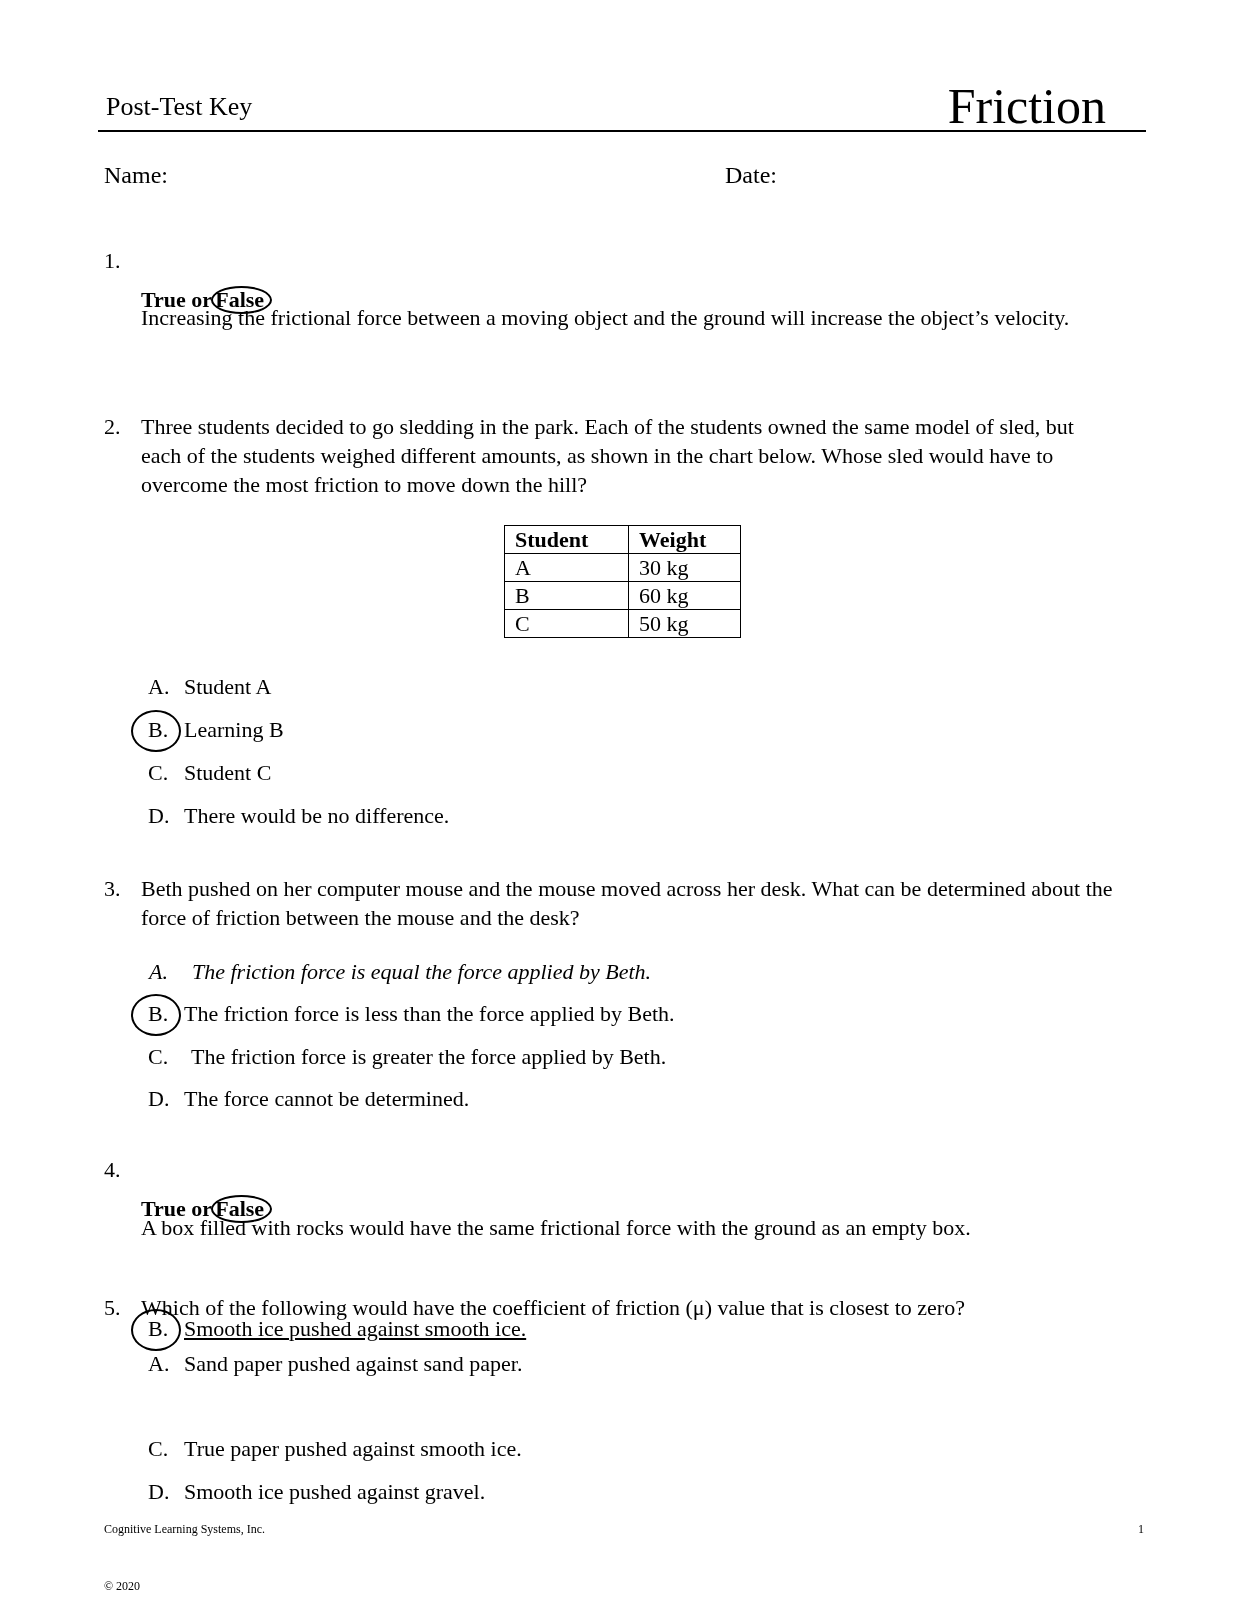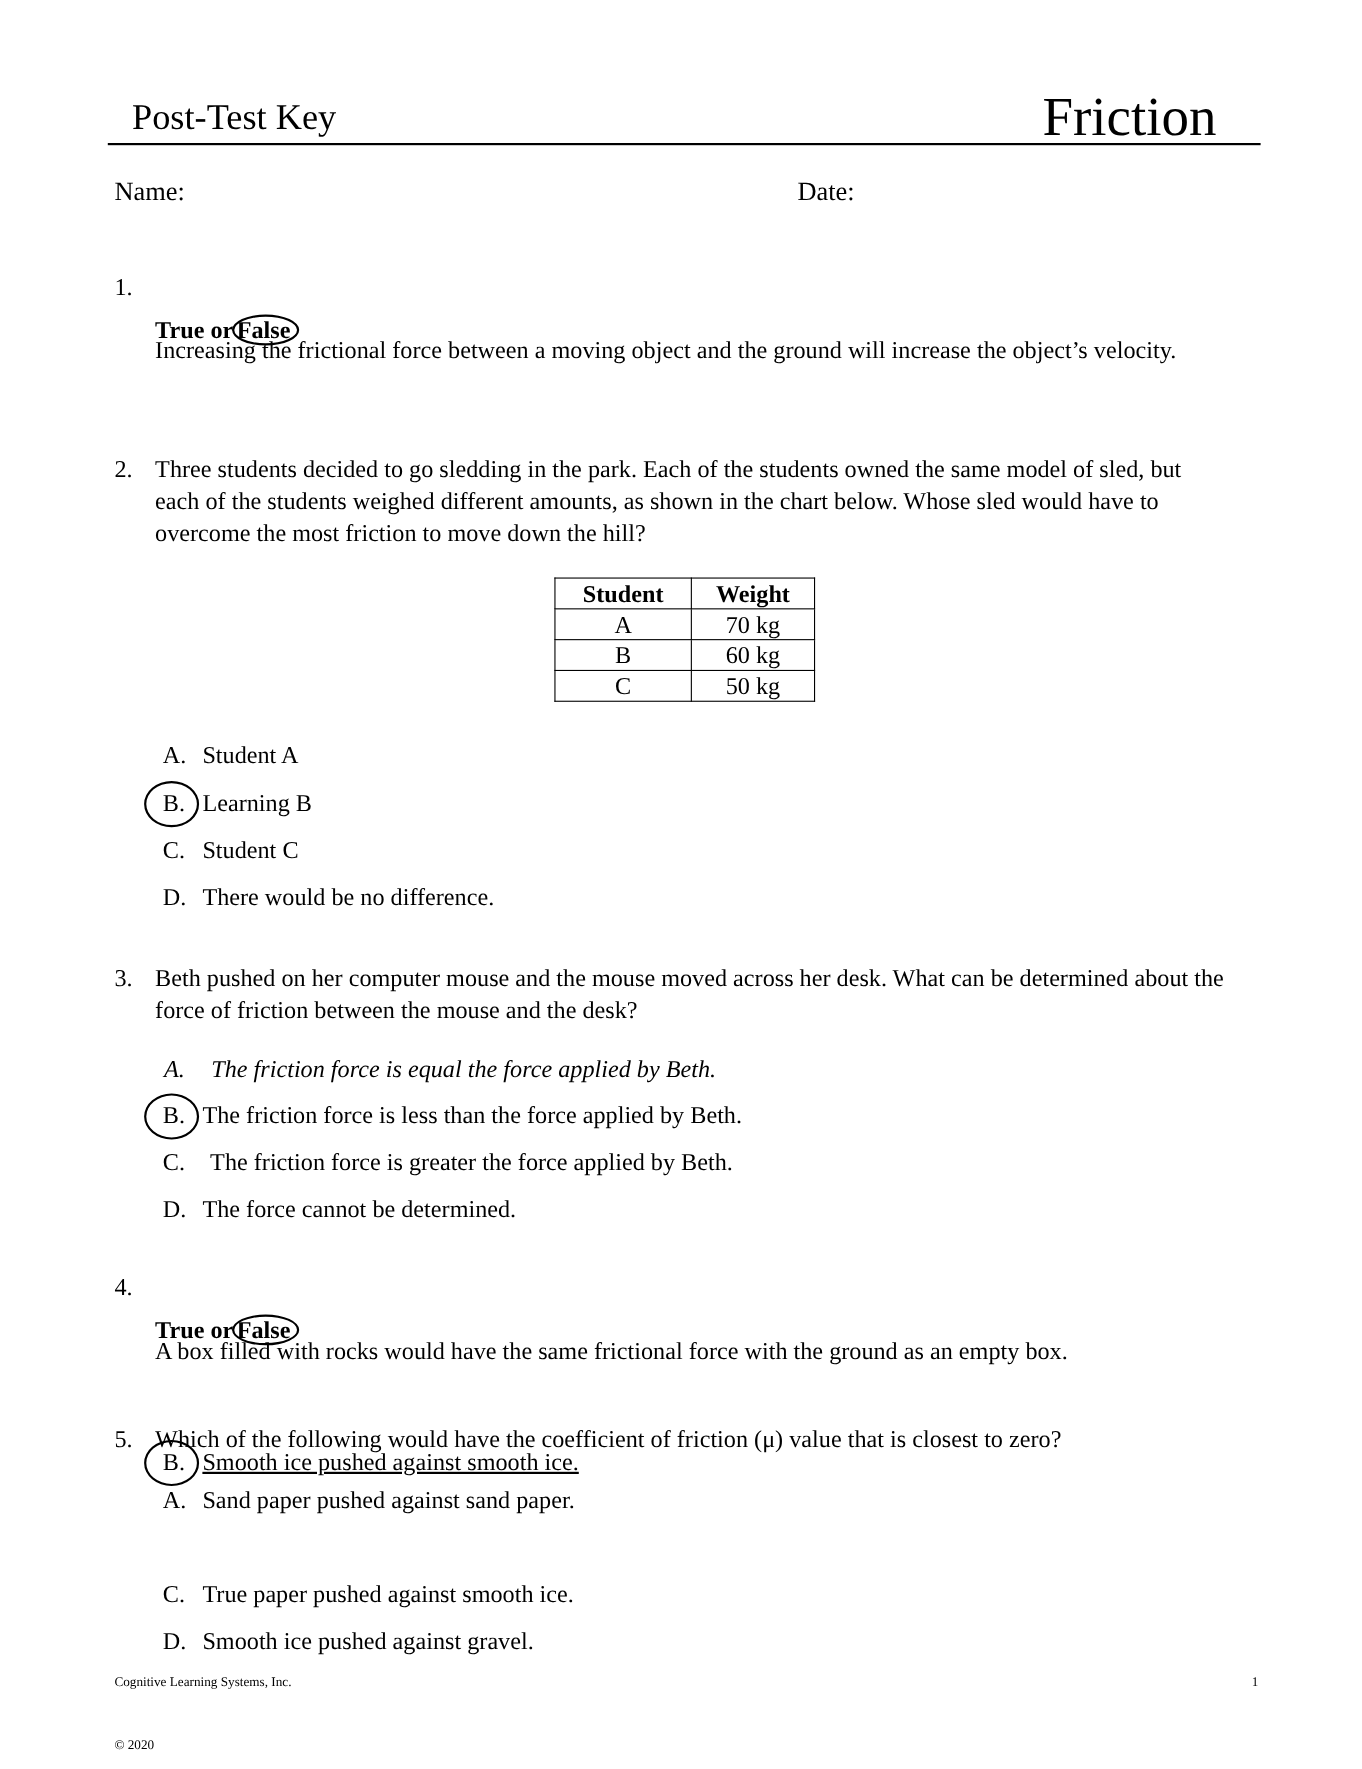--- a/index.html
+++ b/index.html
@@ -1,34 +1,34 @@
 <!DOCTYPE html>
 <html><head>
 <meta charset="utf-8">
 <style>
   html, body { margin:0; padding:0; background:#ffffff; }
   body { width:1238px; height:1608px; position:relative; overflow:hidden;
          font-family:"Liberation Serif", "DejaVu Serif", serif; color:#000; }
   .abs { position:absolute; }
-  .title-left { left:120px; top:82px; font-size:33px; line-height:50px; }
+  .title-left { left:106px; top:82px; font-size:26px; line-height:50px; }
   .title-right { right:132px; top:78px; font-size:50px; line-height:56px; }
   .rule { left:98px; top:130px; width:1048px; height:2px; background:#000; }
   .field { font-size:24px; line-height:28px; top:161px; }
   .q { font-size:22px; line-height:29px; }
   .qnum { position:absolute; left:104px; }
   .qtext { position:absolute; left:141px; width:970px; }
   .bold { font-weight:bold; }
   .circle-word { display:inline-block; border:2.5px solid #000; border-radius:50%;
                  padding:0 6px 0 2px; margin-left:-6px; line-height:24px;margin-top:40px; }
   .opt { position:absolute; font-size:22px; line-height:28px; }
   .opt .letter { display:inline-block; width:36px; position:relative; }
   .opt .letter.circled::before { content:""; position:absolute; left:-17px; top:-6px;
         width:46px; height:38px; border:2.5px solid #000; border-radius:50%; }
   table.w { border-collapse:collapse; font-size:22px; }
-  table.w td, table.w th { border:1.5px solid #000; padding:0 10px; height:27px; text-align:center; }
+  table.w td, table.w th { border:1.5px solid #000; padding:0 10px; height:27px; text-align:left; }
   table.w th { font-weight:bold; }
   .footer { font-size:12px; line-height:21px; }
 </style>
 </head>
 <body>
 
 <div class="abs title-left">Post-Test Key</div>
 <div class="abs title-right">Friction</div>
 <div class="abs rule"></div>
 
@@ -49,21 +49,21 @@
 </div>
 
 <table class="w abs" style="left:504px; top:525px;">
   <tbody>
       <tr>
     <th style="width:103px">Student</th>
     <th style="width:91px">Weight</th>
   </tr>
   <tr>
     <td>A</td>
-    <td>70 kg</td>
+    <td>30 kg</td>
   </tr>
   <tr>
     <td>B</td>
     <td>60 kg</td>
   </tr>
   <tr>
     <td>C</td>
     <td>50 kg</td>
   </tr>
 </tbody>

